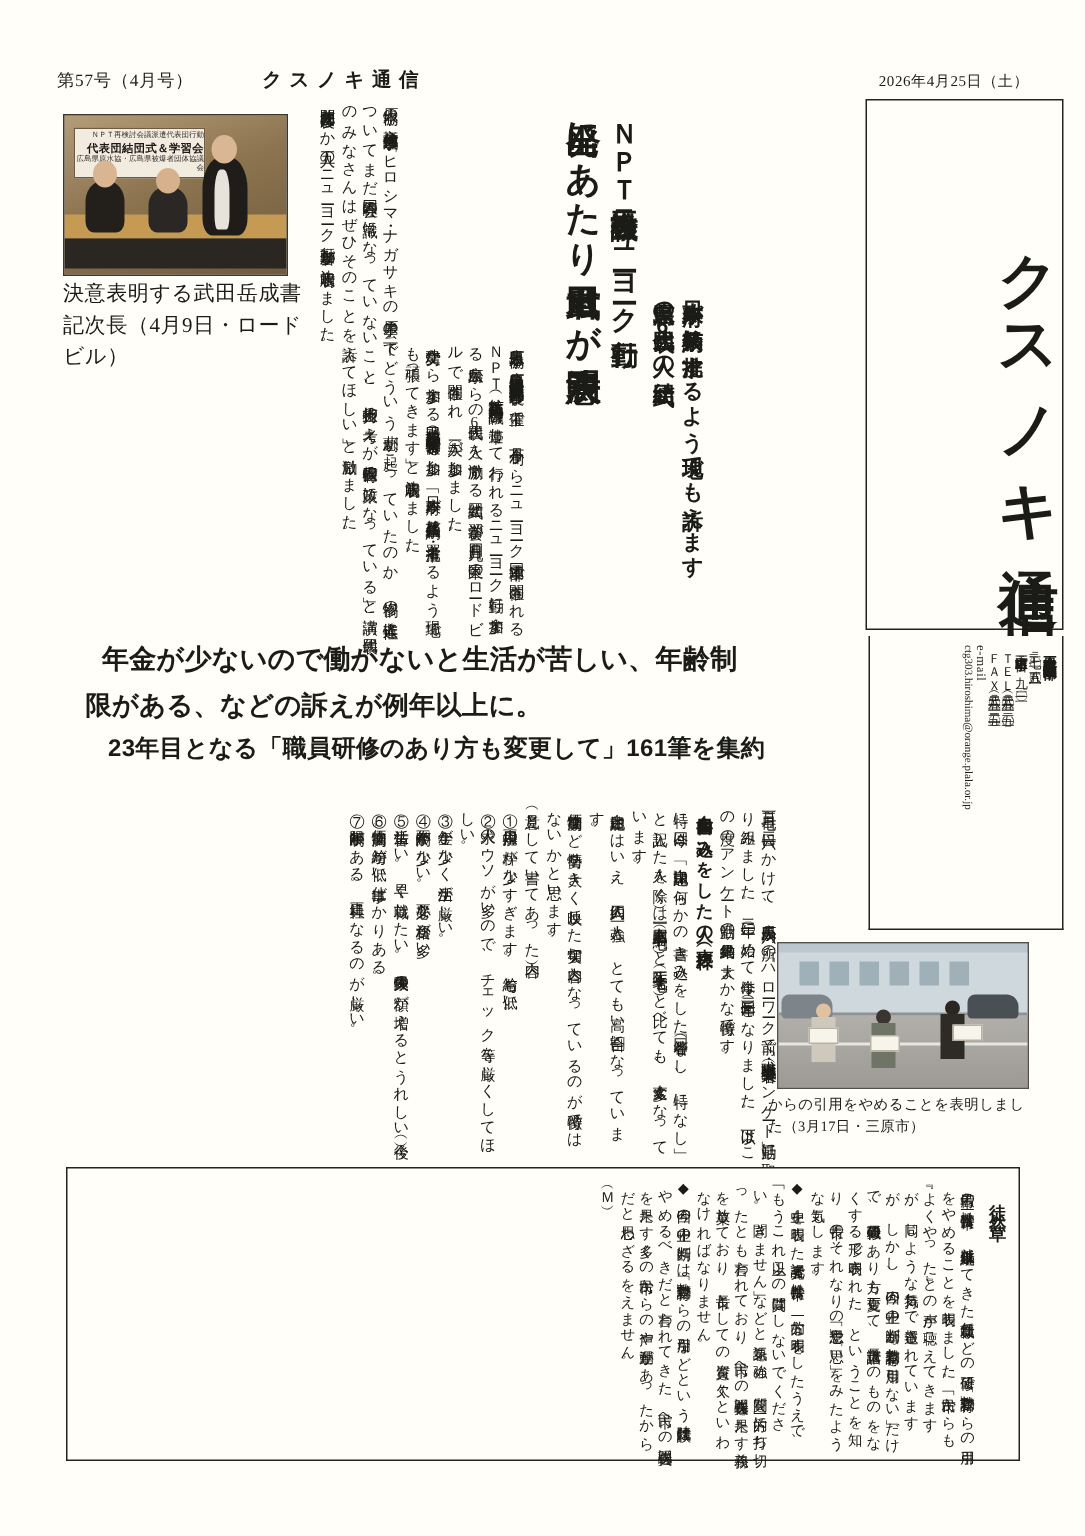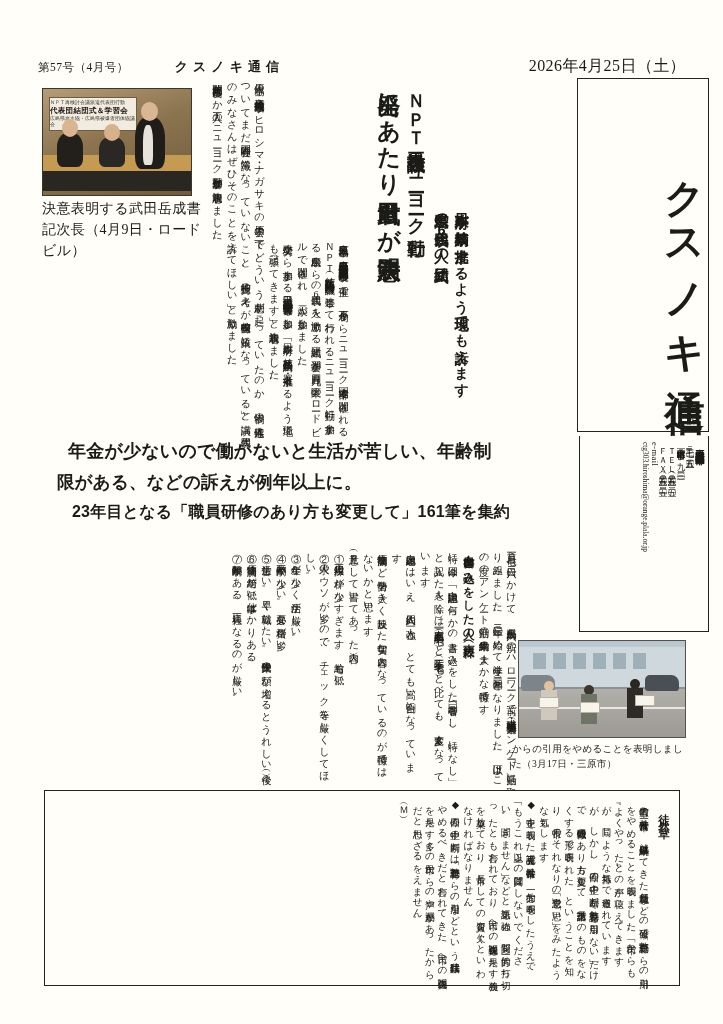--- a/index.html
+++ b/index.html
@@ -5,32 +5,32 @@
 <style>
   html,body{margin:0;padding:0;}
   body{
     width:723px;height:1024px;
     background:#fffef9;
     font-family:"Liberation Serif","DejaVu Serif",serif;
     color:#1b1b18;
     position:relative;
     overflow:hidden;
   }
-  .page{position:absolute;inset:0;margin-top:12px;}
+  .page{position:absolute;inset:0;}
 
   
   .topbar{
     position:absolute;left:38px;top:44px;width:648px;height:20px;
     display:flex;align-items:baseline;
   }
   .issue-no{font-size:11.5px;letter-spacing:.5px;}
   .top-title{
     font-size:13px;font-weight:700;letter-spacing:5px;margin-left:46px;
   }
-  .pub-date{font-size:16px;letter-spacing:.4px;margin-left:auto;}
+  .pub-date{font-size:10px;letter-spacing:.4px;margin-left:auto;}
 
   
   .v{
     writing-mode:vertical-rl;
     text-orientation:upright;
     -webkit-writing-mode:vertical-rl;
   }
   .vmix{
     writing-mode:vertical-rl;
     -webkit-writing-mode:vertical-rl;
@@ -112,21 +112,21 @@
   
   .photo1{
     position:absolute;left:42px;top:76px;width:148px;height:106px;
     border:1px solid #3b372e;
     background:linear-gradient(160deg,#b59c78 0%,#8d7450 45%,#6f5b3c 100%);
     overflow:hidden;
   }
   .p1-banner{
     position:absolute;left:6px;top:8px;width:88px;height:34px;
     background:#f2ece0;border:1px solid #6d5c42;
-    font-size:5px;line-height:1.25;color:#36302a;text-align:left;
+    font-size:5px;line-height:1.25;color:#36302a;text-align:right;
     padding-top:2px;box-sizing:border-box;overflow:hidden;
   }
   .p1-banner b{display:block;font-size:7.5px;color:#1d1a16;letter-spacing:.3px;}
   .p1-desk{
     position:absolute;left:0;bottom:4px;width:100%;height:20px;
     background:#2a2622;
   }
   .p1-table{
     position:absolute;left:0;bottom:24px;width:100%;height:16px;
     background:#c59a52;

